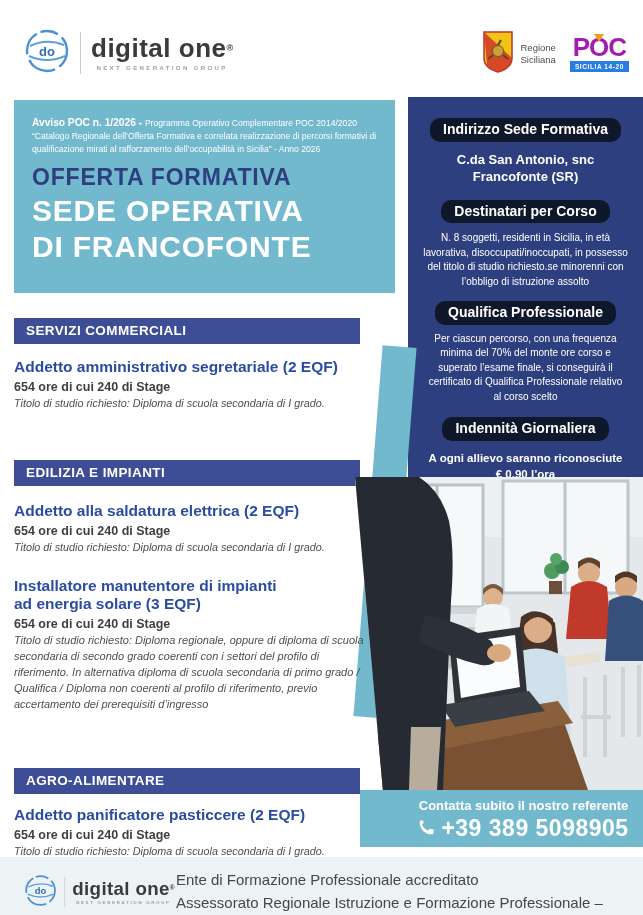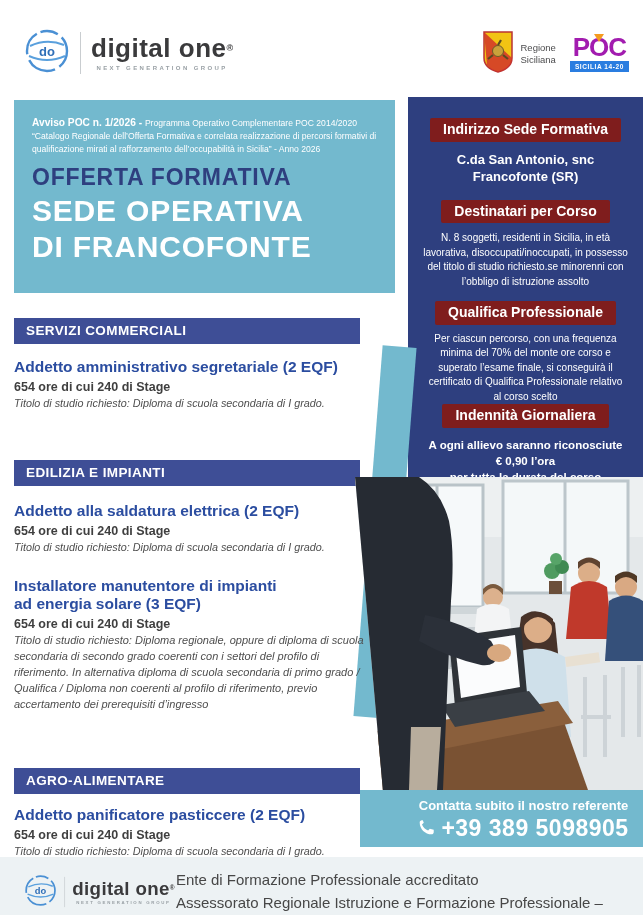--- a/index.html
+++ b/index.html
@@ -24,21 +24,21 @@
   .poc-notch{position:absolute;top:-2px;left:21px;width:0;height:0;border-left:5px solid transparent;border-right:5px solid transparent;border-top:8px solid #f59b1e;}
   .poc-banner{background:#2a7de0;color:#fff;font-size:6.5px;font-weight:700;letter-spacing:.6px;padding:2px 5px;margin-top:1px;}
   
   .hero{position:absolute;left:14px;top:100px;width:381px;height:193px;background:#73b9ce;box-sizing:border-box;padding:15px 18px;}
   .avviso{color:#fff;font-size:8.6px;line-height:1.5;width:352px;}
   .avviso b{font-size:10.2px;font-weight:800;}
   .hero-title1{color:#2e3f7f;font-size:23px;font-weight:800;letter-spacing:.8px;margin-top:9px;line-height:1.1;}
   .hero-title2{color:#ffffff;font-size:30px;font-weight:800;letter-spacing:.8px;line-height:1.18;margin-top:3px;}
   
   .sidebar{position:absolute;left:408px;top:97px;width:235px;height:380px;background:#2e3f7f;display:flex;flex-direction:column;align-items:center;box-sizing:border-box;}
-  .sb-btn{background:#7f1d1d;color:#fff;font-weight:800;font-size:14px;padding:3px 13px;border-radius:2px;white-space:nowrap;line-height:1.25;}
+  .sb-btn{background:#0f172a;color:#fff;font-weight:800;font-size:14px;padding:3px 13px;border-radius:10px;white-space:nowrap;line-height:1.25;}
   .sb-addr{margin-top:9px;color:#fff;font-weight:700;font-size:13px;line-height:1.35;text-align:center;}
   .sb-body{color:#fff;font-size:10px;line-height:1.45;text-align:center;}
   .sb-ind{margin-top:9px;color:#fff;font-weight:700;font-size:11.5px;line-height:1.4;text-align:center;}
   
   .cat-sec{position:absolute;left:14px;width:346px;}
   .secbar{background:#3e4e96;color:#fff;font-weight:800;font-size:13.5px;letter-spacing:.4px;height:26px;line-height:26px;padding-left:12px;box-sizing:border-box;}
   .course{margin-top:14px;}
   .course-title{font-size:15.5px;font-weight:800;color:#2b4da0;line-height:1.22;}
   .course-hours{font-size:12.5px;font-weight:700;color:#3f3f3f;margin-top:3px;}
   .course-req{font-size:10.8px;font-style:italic;color:#4e4e4e;line-height:1.45;margin-top:2px;width:352px;}
@@ -113,21 +113,21 @@
       <span>C.da San Antonio, snc</span><br>
       <span>Francofonte (SR)</span>
     </div>
 
     <div class="sb-btn" style="margin-top:14px;">Destinatari per Corso</div>
     <div class="sb-body" style="margin-top:8px;width:212px;">N. 8 soggetti, residenti in Sicilia, in età lavorativa, disoccupati/inoccupati, in possesso del titolo di studio richiesto.se minorenni con l’obbligo di istruzione assolto</div>
 
     <div class="sb-btn" style="margin-top:12px;">Qualifica Professionale</div>
     <div class="sb-body" style="margin-top:7px;width:200px;">Per ciascun percorso, con una frequenza minima del 70% del monte ore corso e superato l’esame finale, si conseguirà il certificato di Qualifica Professionale relativo al corso scelto</div>
 
-    <div class="sb-btn" style="">Indennità Giornaliera</div>
+    <div class="sb-btn" style="margin-top:13px;">Indennità Giornaliera</div>
     <div class="sb-ind">
       <span>A ogni allievo saranno riconosciute</span><br>
       <span>€ 0,90 l’ora</span><br>
       <span>per tutta la durata del corso</span>
     </div>
   </div>
 
   <div class="teal-strip"></div>
 
   <div class="cat-sec" style="top:318px;">

